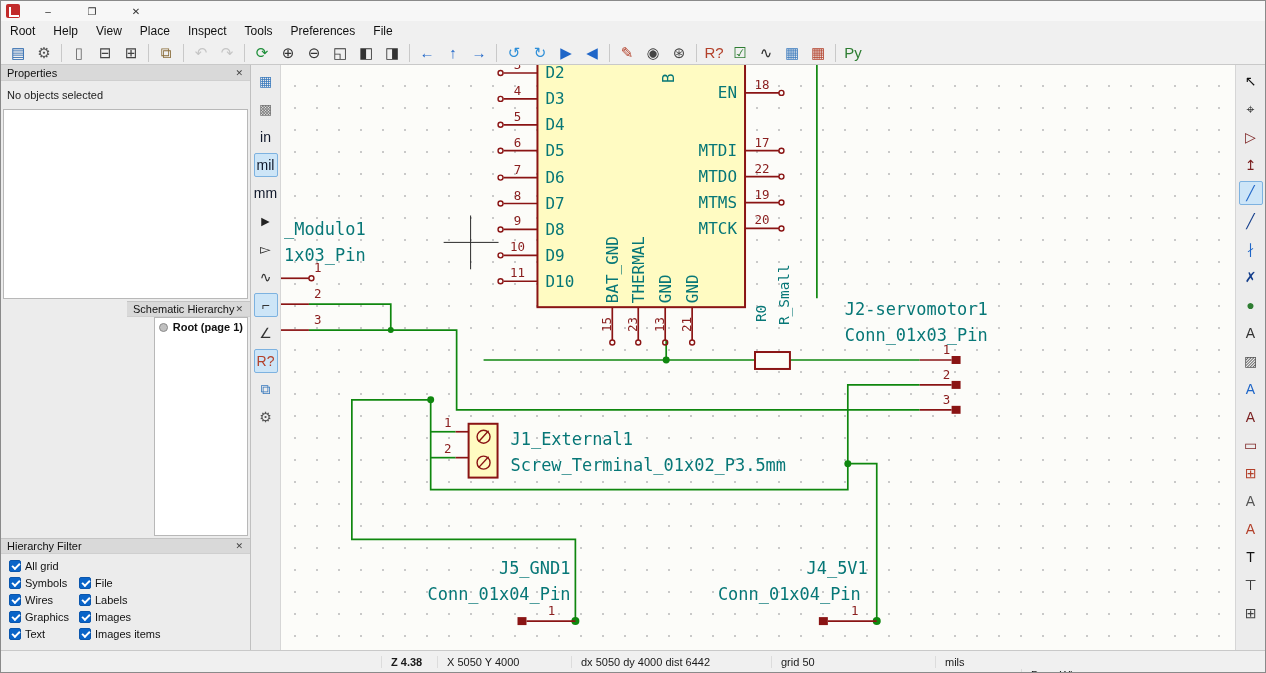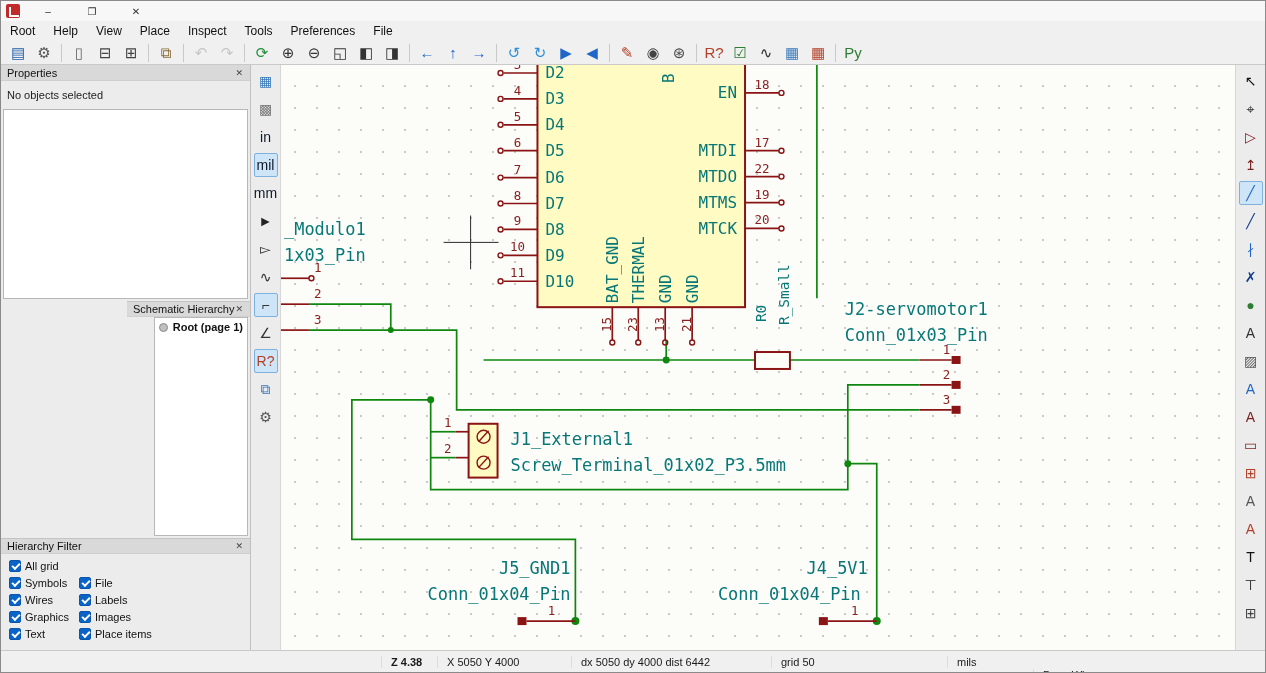--- a/index.html
+++ b/index.html
@@ -73,21 +73,21 @@
   .pnum{fill:#8b2020;font:12.5px "DejaVu Sans Mono",monospace;}
   .pname{fill:#077777;font:16px "DejaVu Sans Mono",monospace;}
   .ref{fill:#077777;font:17px "DejaVu Sans Mono",monospace;}
   .refs{fill:#077777;font:14.5px "DejaVu Sans Mono",monospace;}
   .cross{stroke:#2a2a2a;stroke-width:1;}
   
   .statusbar{height:22px;flex:0 0 auto;border-top:1px solid #c9c9c9;background:#f0f0f0;
     display:flex;align-items:center;font-size:11px;color:#1a1a1a;}
   .sb-spacer{width:380px;flex:0 0 auto;}
   .sb-seg{padding:0 9px;border-left:1px solid #dcdcdc;white-space:nowrap;flex:0 0 auto;}
-  .sb-z{width:56px;font-weight:bold;}.sb-pos{width:134px;}.sb-delta{width:200px;}.sb-grid{width:164px;}.sb-units{width:86px;margin-left:12px;}
+  .sb-z{width:56px;font-weight:bold;}.sb-pos{width:134px;}.sb-delta{width:200px;}.sb-grid{width:164px;}.sb-units{width:86px;}
   .sb-tool{flex:1;margin-top:26px;}
 </style>
 </head>
 <body>
 
 <div class="window">
 
   <div class="titlebar">
     <div class="app-icon"></div>
     <div class="win-btns">
@@ -272,21 +272,21 @@
             <label class="chk checked">
               <span class="box"></span>
               <span>Images</span>
             </label>
             <label class="chk checked">
               <span class="box"></span>
               <span>Text</span>
             </label>
             <label class="chk checked">
               <span class="box"></span>
-              <span>Place items</span>
+              <span>Images items</span>
             </label>
         </div>
       </div>
     </div>
 
     <div class="rail rail-left">
       <div class="tbi">
           <span class="glyph" style="color: rgb(58, 122, 189);">▦</span>
         </div>
         <div class="tbi">

